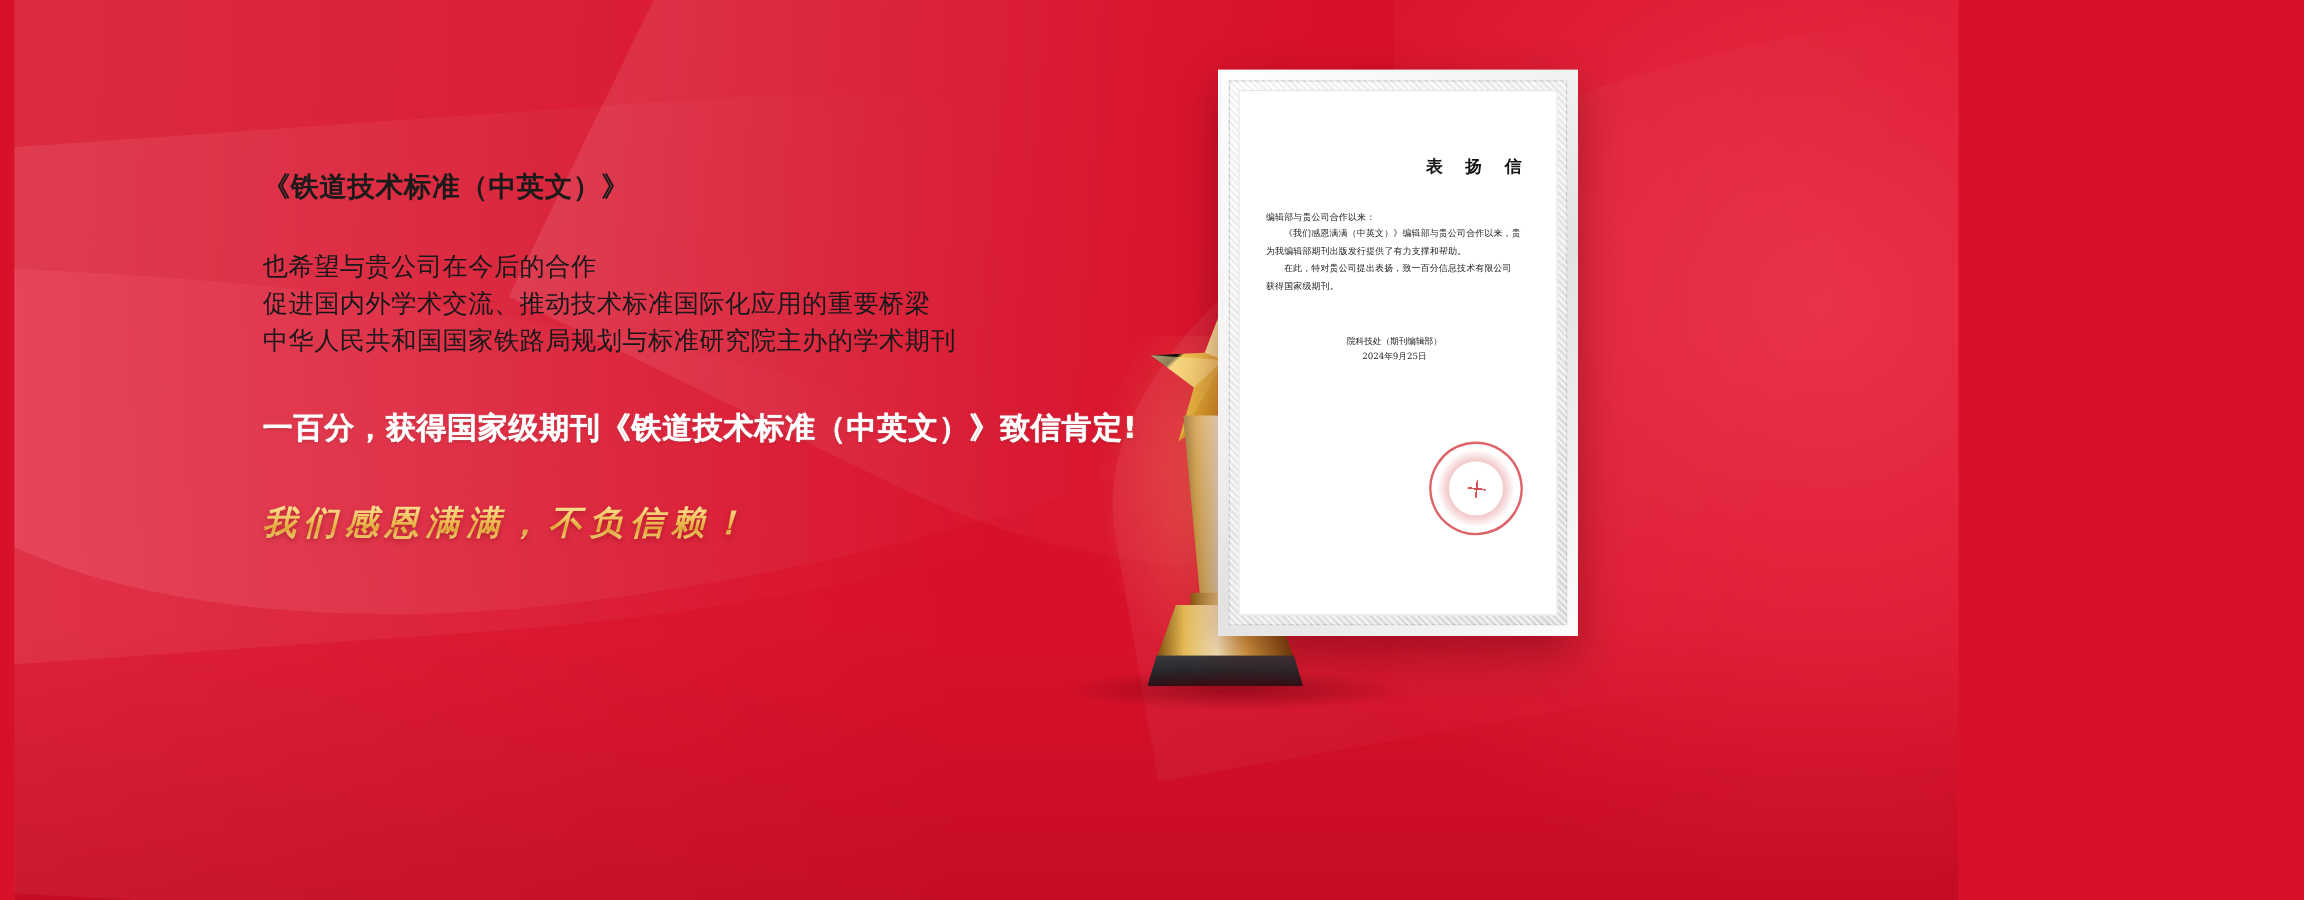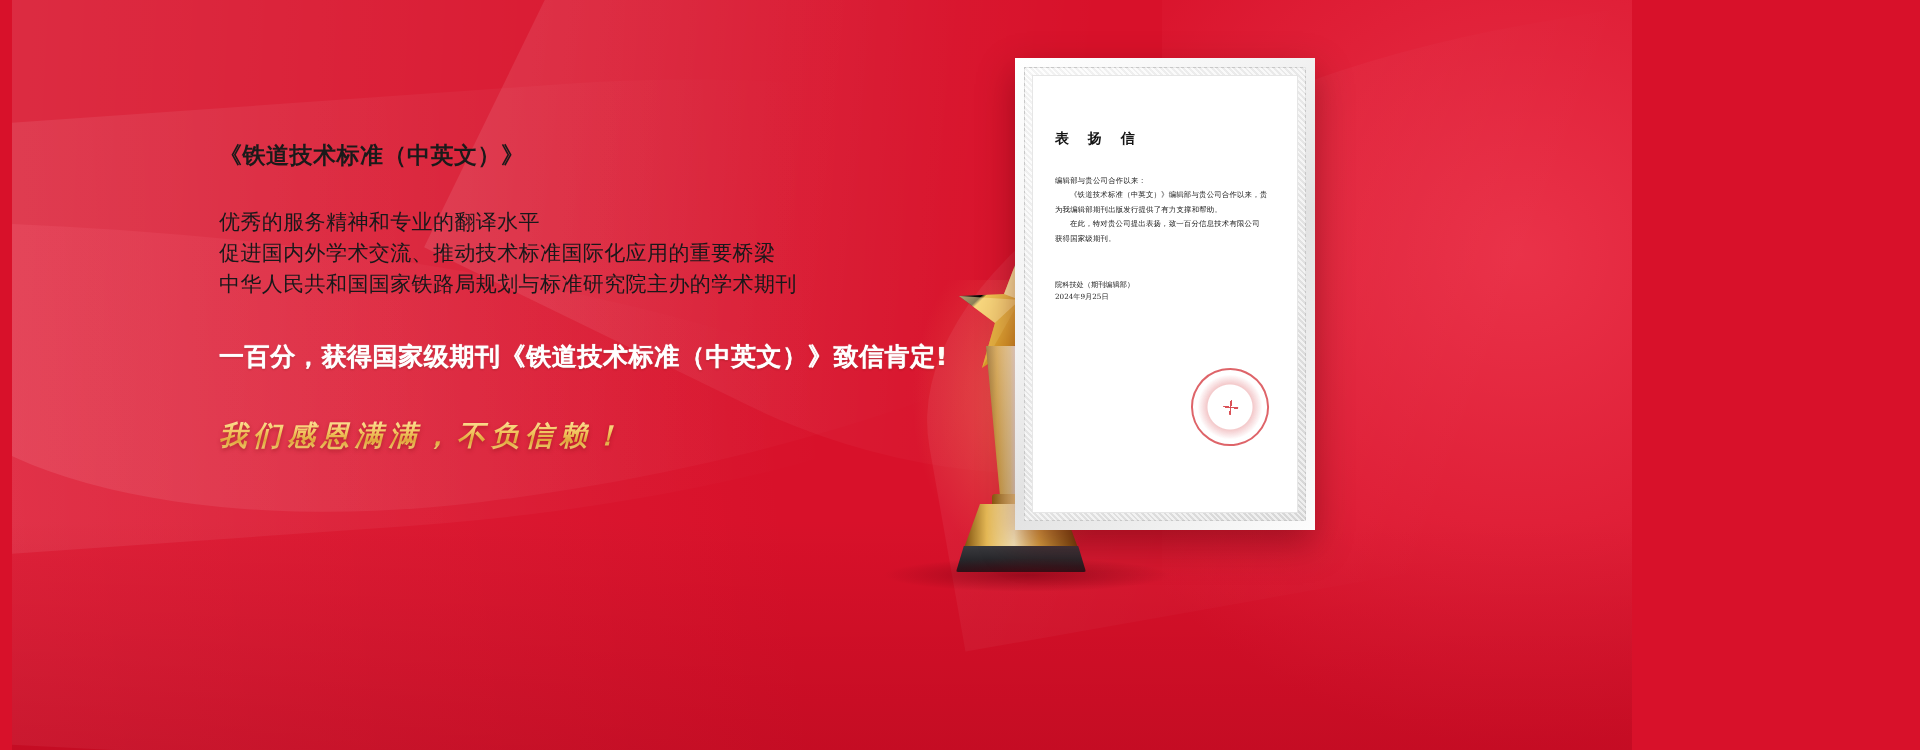--- a/index.html
+++ b/index.html
@@ -90,27 +90,27 @@
   
   .cert{position:absolute;left:1003px;top:58px;width:300px;height:472px;
     background:linear-gradient(135deg,#ffffff 0%,#f2f2f2 38%,#e2e2e2 58%,#fdfdfd 100%);
     box-shadow:0 14px 34px rgba(90,0,10,.45);padding:9px;box-sizing:border-box;}
   .cert-in{width:100%;height:100%;box-sizing:border-box;padding:7px;
     background:linear-gradient(135deg,#fcfcfc,#dedede);
     border:1px solid #cfcfcf;}
   .cert-in2{width:100%;height:100%;box-sizing:border-box;
     background:#fff;border:1px solid #e6e6e6;position:relative;overflow:hidden;
     padding:28px 22px 0 22px;}
-  .cert-title{text-align:left;font-size:14px;font-weight:bold;color:#151515;
+  .cert-title{text-align:right;font-size:14px;font-weight:bold;color:#151515;
     letter-spacing:7px;font-family:"DejaVu Serif","Liberation Serif",serif;
     margin:26px 0 26px 0;}
   .cert-p{font-size:7.4px;color:#1b1b1b;line-height:13.4px;letter-spacing:.2px;
     font-family:"DejaVu Serif","Liberation Serif",serif;margin:0 0 1px 0;}
   .cert-p.ind{text-indent:15px;}
-  .cert-sign{margin-top:34px;text-align:left;padding-right:6px;}
+  .cert-sign{margin-top:34px;text-align:center;padding-right:6px;}
   .cert-sign div{font-size:7.2px;color:#1b1b1b;line-height:12px;
     font-family:"DejaVu Serif","Liberation Serif",serif;}
   .seal{position:absolute;right:28px;top:292px;width:74px;height:74px;
     border:2.5px solid rgba(205,20,28,.80);border-radius:50%;
     transform:rotate(-12deg);opacity:.82;}
   .seal:after{content:"";position:absolute;left:50%;top:50%;width:15px;height:15px;
     margin:-7.5px 0 0 -7.5px;
     background:
       linear-gradient(0deg,transparent 45%,rgba(205,20,28,.9) 45%,rgba(205,20,28,.9) 55%,transparent 55%),
       linear-gradient(90deg,transparent 45%,rgba(205,20,28,.9) 45%,rgba(205,20,28,.9) 55%,transparent 55%);
@@ -139,21 +139,21 @@
   <div class="bokeh b2"></div>
   <div class="bokeh b3"></div>
   <div class="bokeh b4"></div>
   <div class="bokeh b5"></div>
   <div class="bokeh b6"></div>
   <div class="bokeh b7"></div>
 
   <div class="copy">
     <div class="journal-title">《铁道技术标准（中英文）》</div>
     <div class="desc">
-      <div class="desc-line">优秀的服务精神和专业的翻译水平</div>
+      <div class="desc-line">也希望与贵公司在今后的合作</div>
       <div class="desc-line">促进国内外学术交流、推动技术标准国际化应用的重要桥梁</div>
       <div class="desc-line">中华人民共和国国家铁路局规划与标准研究院主办的学术期刊</div>
     </div>
     <div class="headline">一百分，获得国家级期刊《铁道技术标准（中英文）》致信肯定!</div>
     <div class="calligraphy">我们感恩满满，不负信赖！</div>
   </div>
 
   <div class="trophy">
     <div class="t-glow"></div>
     <svg class="t-star" viewBox="0 0 128 122">
@@ -184,21 +184,21 @@
     <div class="t-base2"></div>
     <div class="t-shadow"></div>
   </div>
 
   <div class="cert">
     <div class="frame-tex"></div>
     <div class="cert-in">
       <div class="cert-in2">
         <div class="cert-title">表 扬 信</div>
         <div class="cert-p">编辑部与贵公司合作以来：</div>
-        <div class="cert-p ind">《铁道技术标准（中英文）》编辑部与贵公司合作以来，贵</div>
+        <div class="cert-p ind">《我们感恩满满（中英文）》编辑部与贵公司合作以来，贵</div>
         <div class="cert-p">为我编辑部期刊出版发行提供了有力支撑和帮助。</div>
         <div class="cert-p ind">在此，特对贵公司提出表扬，致一百分信息技术有限公司</div>
         <div class="cert-p">获得国家级期刊。</div>
         <div class="cert-sign">
           <div>院科技处（期刊编辑部）</div>
           <div>2024年9月25日</div>
         </div>
         <div class="seal">
           <div class="seal-txt"></div>
         </div>

